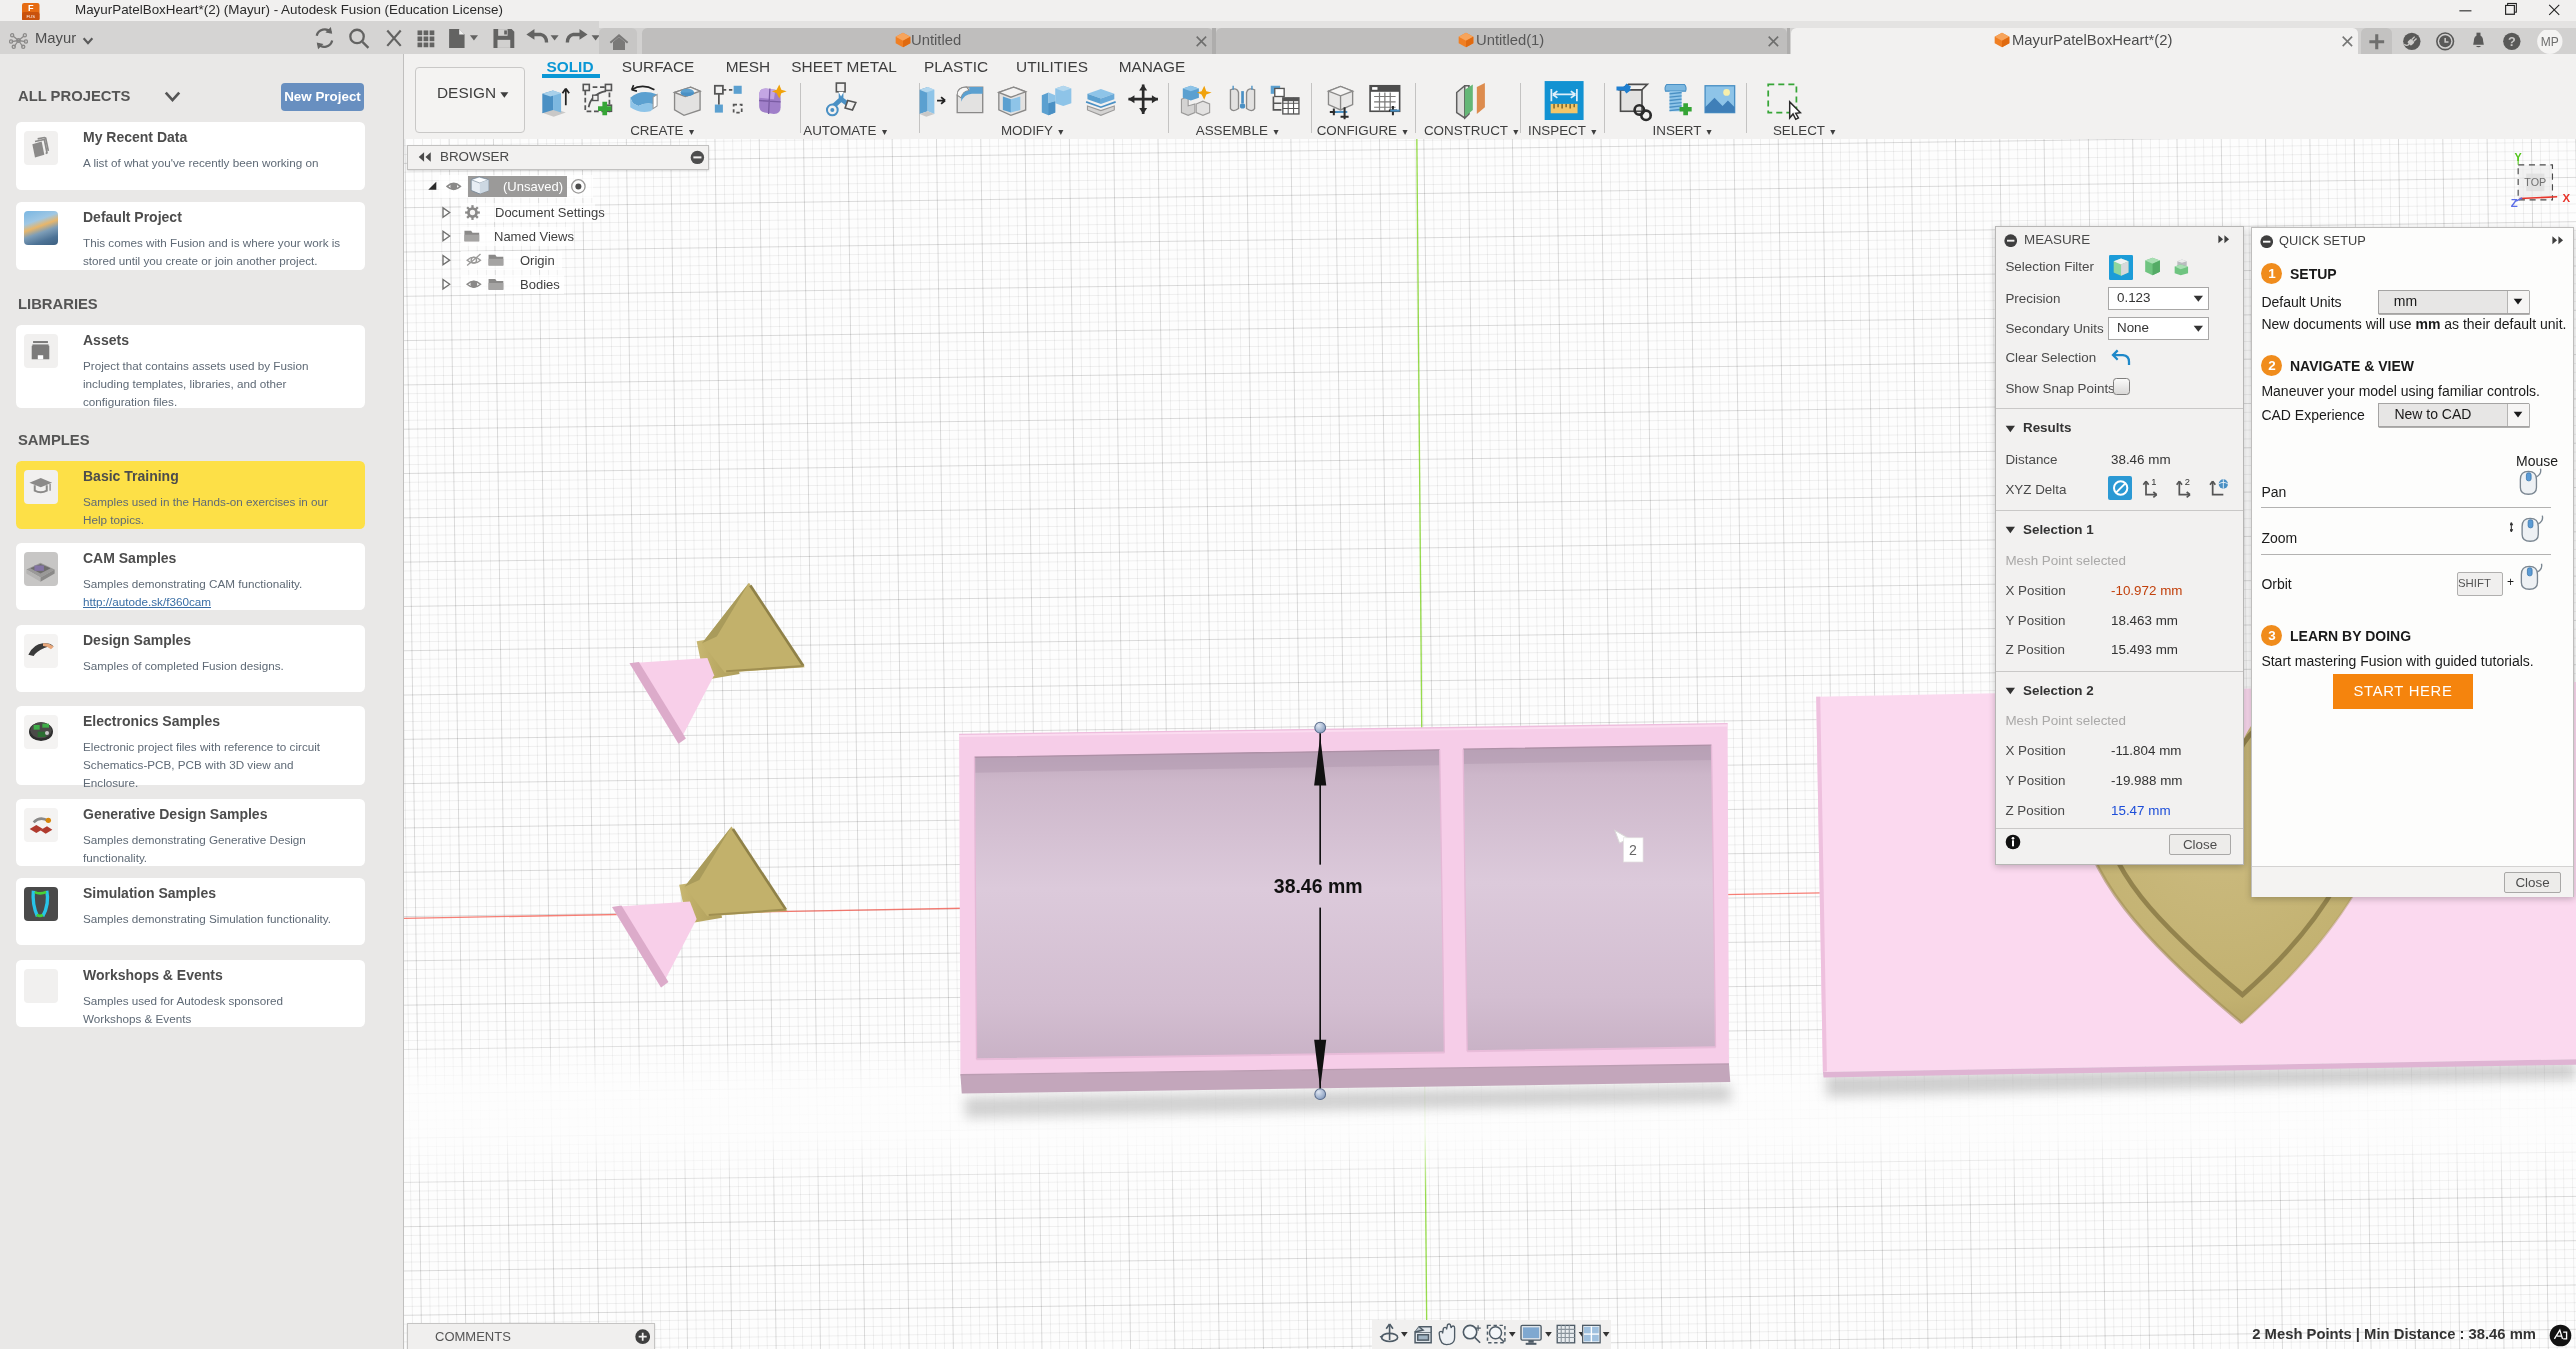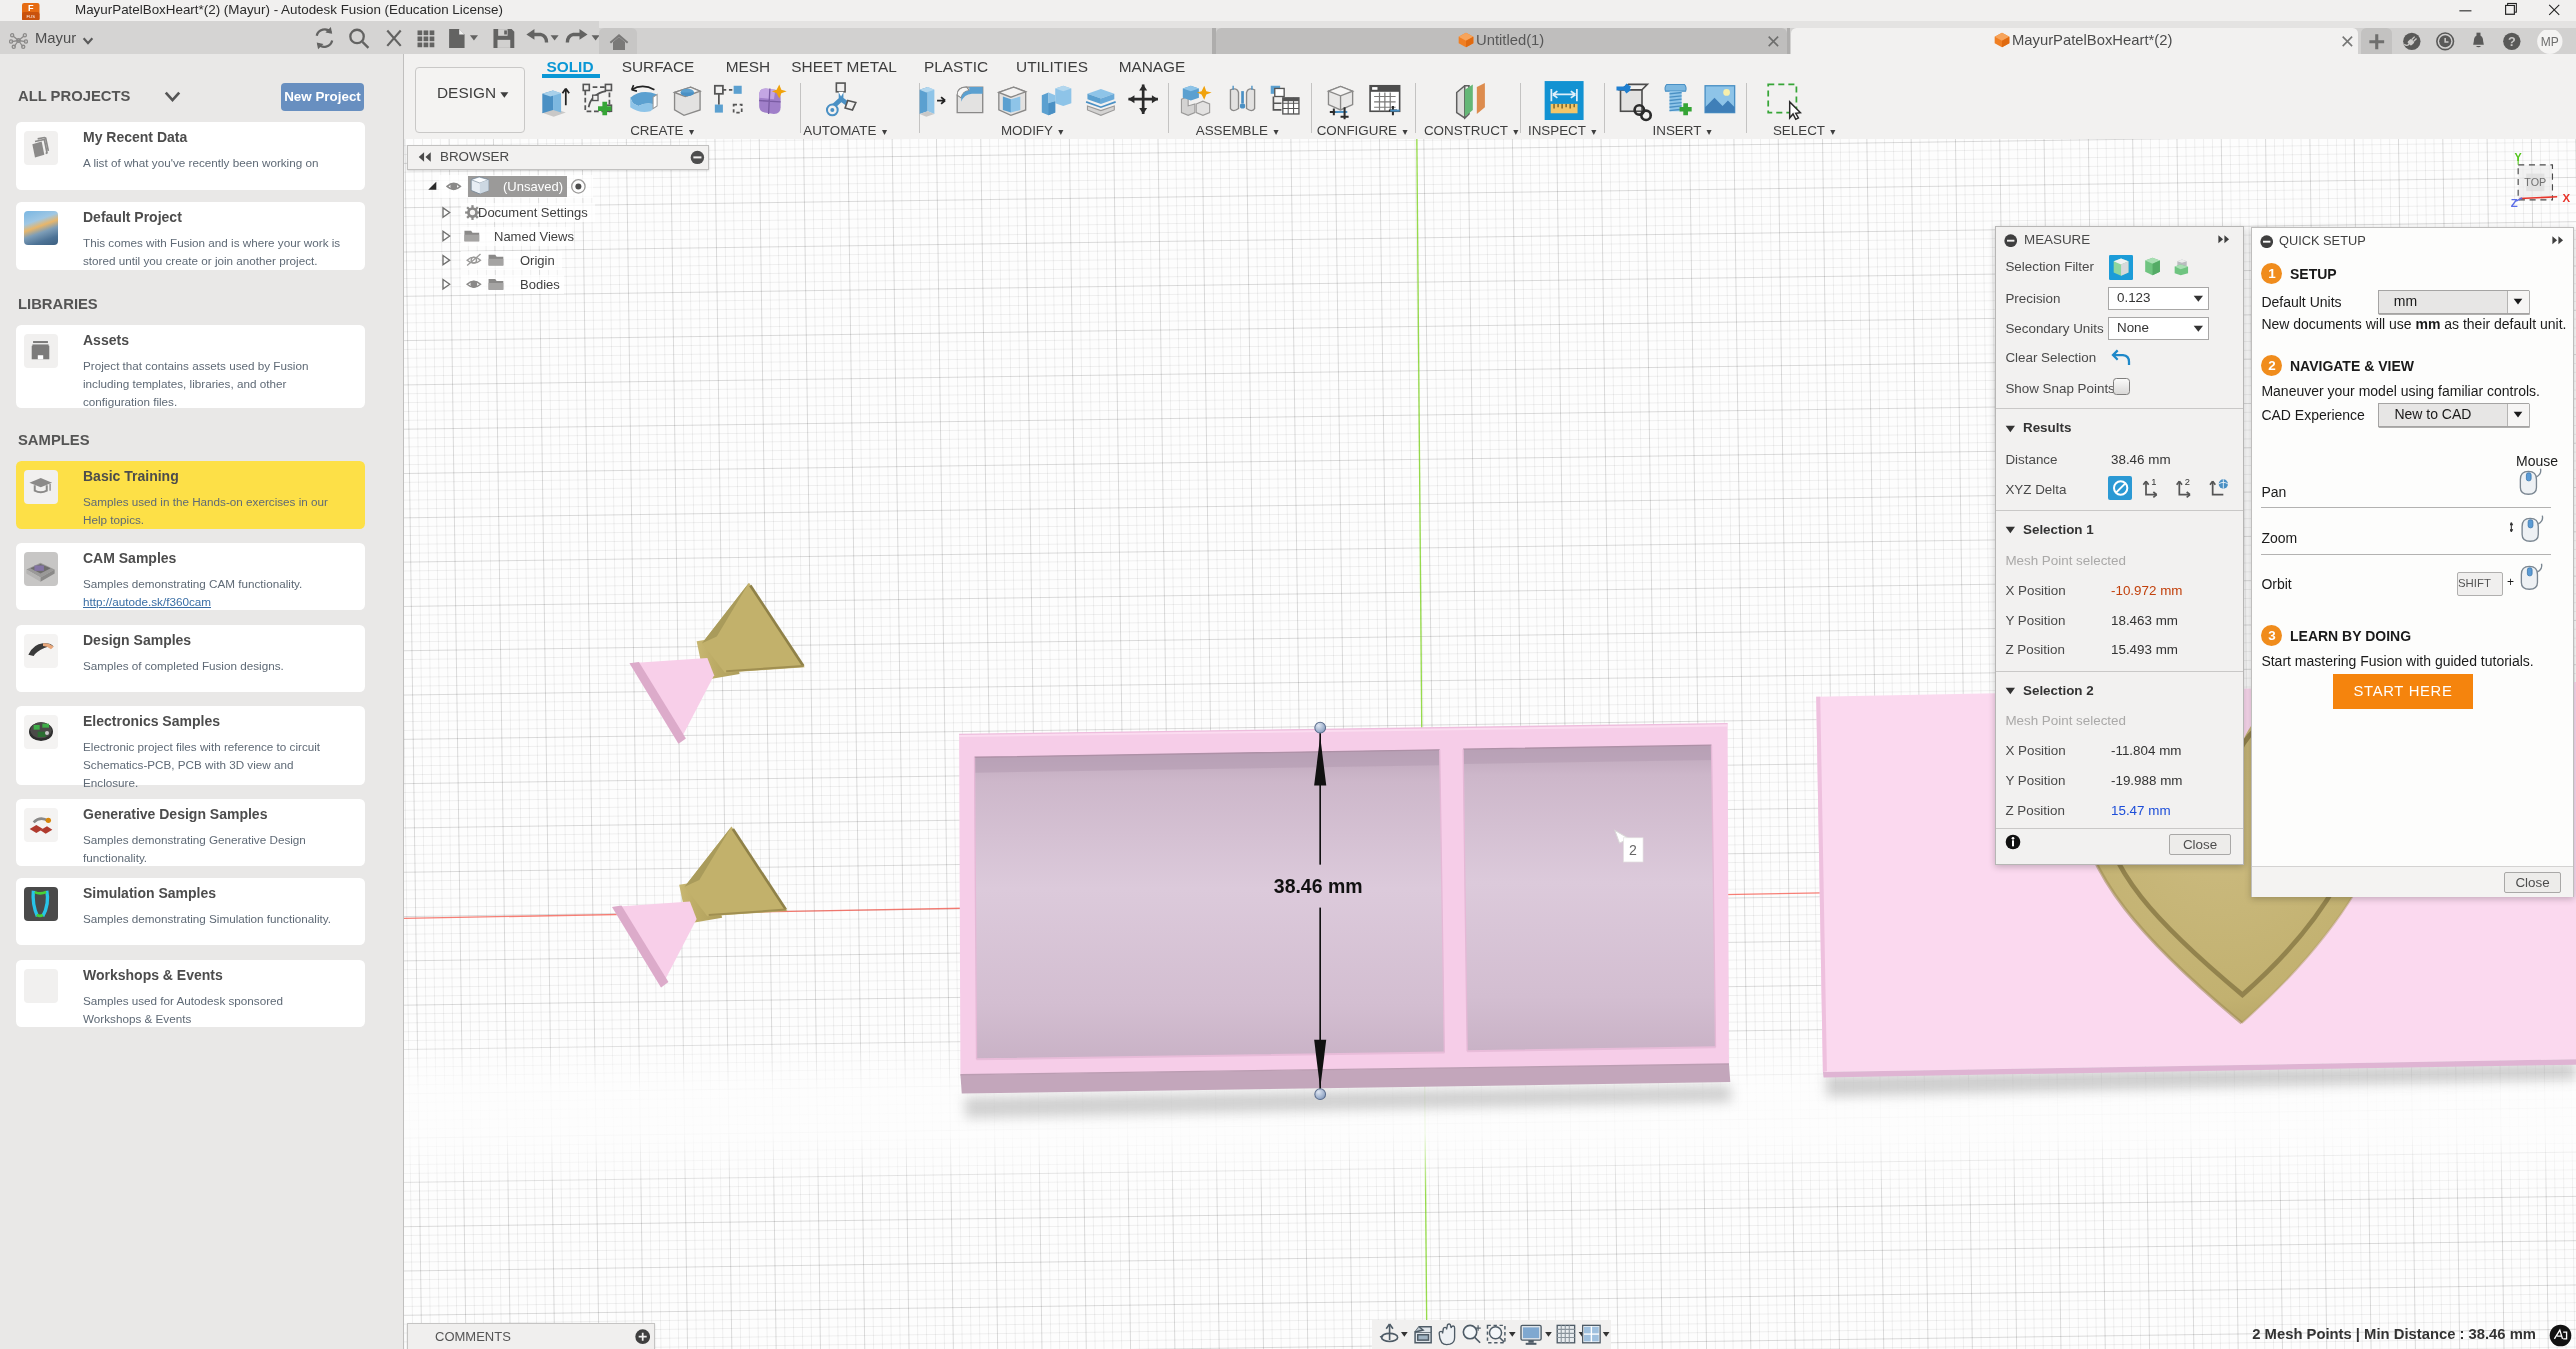--- a/index.html
+++ b/index.html
@@ -103,20 +103,31 @@
     <path d="M404 14 L392 14 Q383 16 383 26" stroke="#636362" stroke-width="5" fill="none"></path>
     <path d="M419 15 L431 15 L425 23 Z" fill="#636362"></path>
   </svg>
 
   <div class="abs" style="left:599px;top:7.4px;width:38px;height:25.5px;background:#c7c6c5;border-radius:5.4px 5.4px 0 0;"></div>
   <svg class="abs" style="left:609px;top:12.8px;" width="20" height="17.5" viewBox="0 0 30 26">
     <path d="M2 13 L15 2 L28 13" fill="none" stroke="#7a7978" stroke-width="3"></path>
     <path d="M6 12 L15 4.5 L24 12 L24 24 L6 24 Z" fill="#7a7978"></path>
   </svg>
 
+  <div class="abs" style="left:642px;top:7.4px;width:571px;height:25.5px;background:#bfbebd;border-radius:5.4px 5.4px 0 0;">
+    <svg class="abs" style="left:253px;top:4px;" width="16" height="16" viewBox="0 0 24 24">
+      <polygon points="12,1 23,7 23,17 12,23 1,17 1,7" fill="#f07f23"></polygon>
+      <polygon points="12,1 23,7 12,13 1,7" fill="#f7a45b"></polygon>
+      <polygon points="12,13 23,7 23,17 12,23" fill="#e06a10"></polygon>
+    </svg>
+    <div class="abs" style="left:269px;top:4px;font-size:14.8px;color:#575757;">Untitled</div>
+    <svg class="abs" style="left:552px;top:5.4px;" width="14.8" height="14.8" viewBox="0 0 22 22">
+          <path d="M4 4 L18 18 M18 4 L4 18" stroke="#6e6e6d" stroke-width="2.4"></path>
+        </svg>
+  </div>
 
   <div class="abs" style="left:1216px;top:7.4px;width:571px;height:25.5px;background:#bfbebd;border-radius:5.4px 5.4px 0 0;">
     <svg class="abs" style="left:242px;top:4px;" width="16" height="16" viewBox="0 0 24 24">
       <polygon points="12,1 23,7 23,17 12,23 1,17 1,7" fill="#f07f23"></polygon>
       <polygon points="12,1 23,7 12,13 1,7" fill="#f7a45b"></polygon>
       <polygon points="12,13 23,7 23,17 12,23" fill="#e06a10"></polygon>
     </svg>
     <div class="abs" style="left:260px;top:4px;font-size:14.8px;color:#575757;">Untitled(1)</div>
     <svg class="abs" style="left:550px;top:5.4px;" width="14.8" height="14.8" viewBox="0 0 22 22">
           <path d="M4 4 L18 18 M18 4 L4 18" stroke="#6e6e6d" stroke-width="2.4"></path>
@@ -722,21 +733,21 @@
 
     <polygon points="22,159 32,166 22,173" fill="none" stroke="#6e6e6d" stroke-width="2"></polygon>
     <g stroke="#8a8988" stroke-width="2.2" fill="none">
       <path d="M58 166 Q68 157 78 166 Q68 175 58 166 Z"></path>
       <circle cx="68" cy="166" r="4" fill="#8a8988"></circle>
     </g>
     <path d="M90 162 L90 158 L100 158 L102 161 L112 161 L112 174 L90 174 Z" fill="#8a8988"></path>
     <rect x="90" y="164" width="22" height="10" fill="#a5a4a3"></rect>
   </svg>
   <div class="abs" style="left:75px;top:6px;font-size:13px;color:#fff;">(Unsaved)</div>
-  <div class="abs" style="left:50px;top:32px;font-size:13px;color:#3f3f3f;">Document Settings</div>
+  <div class="abs" style="left:67px;top:32px;font-size:13px;color:#3f3f3f;">Document Settings</div>
   <div class="abs" style="left:66px;top:56px;font-size:13px;color:#3f3f3f;">Named Views</div>
   <div class="abs" style="left:92px;top:80px;font-size:13px;color:#3f3f3f;">Origin</div>
   <div class="abs" style="left:92px;top:104px;font-size:13px;color:#3f3f3f;">Bodies</div>
 </div>
 
 <div class="abs" style="left:407px;top:1323px;width:246px;height:27px;background:#f0efee;border:0.7px solid #c5c4c3;box-shadow:0 0.7px 2px rgba(0,0,0,0.15);">
   <div class="abs" style="left:27px;top:4.7px;font-size:13px;color:#555;">COMMENTS</div>
   <svg class="abs" style="left:227px;top:5.4px;" width="15.4" height="15.4" viewBox="0 0 23 23">
     <circle cx="11.5" cy="11.5" r="11" fill="#3f3f3f"></circle>
     <path d="M11.5 5.5 L11.5 17.5 M5.5 11.5 L17.5 11.5" stroke="#f0efee" stroke-width="2.6"></path>

